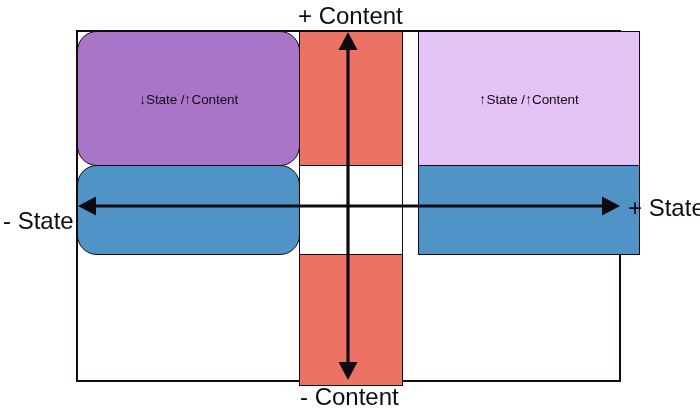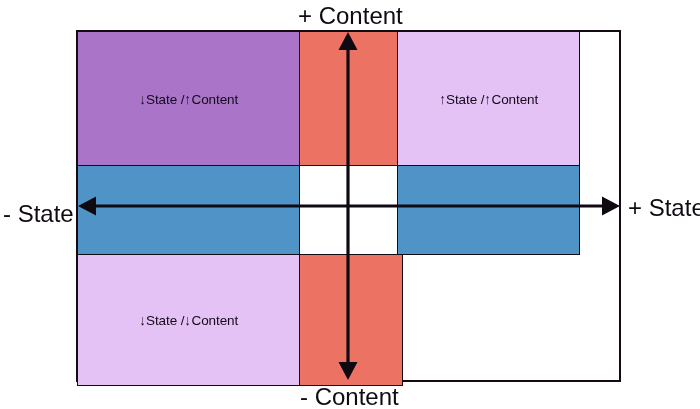--- a/index.html
+++ b/index.html
@@ -30,23 +30,23 @@
   .cell {
     position: absolute;
     box-sizing: border-box;
     border: 1.5px solid #140a14;
     display: flex;
     align-items: center;
     justify-content: center;
   }
 
   
-  .col-left   { left: -1px;   width: 223px; }
+  .col-left   { left: -1px;   width: 223px; border-radius: 20px; }
   .col-mid    { left: 221px;  width: 104px; }
-  .col-right  { left: 319px;  width: 183px; justify-content: center; }
+  .col-right  { left: 340px;  width: 222px; justify-content: center; }
 
   
   .row-top    { top: -1px;   height: 135px; }
   .row-mid    { top: 133px;  height: 90px;  }
   .row-bot    { top: 222px;  height: 132px; }
 
   .q-dark-purple  { background: #aa74c8; }
   .q-light-purple { background: #e4c2f5; }
   .band-blue      { background: #5093c6; }
   .band-salmon    { background: #ec7263; }
@@ -88,21 +88,21 @@
   
   .axis-label {
     position: absolute;
     font-size: 24px;
     color: #100a12;
     white-space: nowrap;
     font-family: "Liberation Sans", sans-serif;
   }
   #label-plus-content { left: 298px; top: 2px; }
   #label-minus-content { left: 300px; top: 383px; }
-  #label-minus-state { left: 3px; top: 200px; }
+  #label-minus-state { left: 3px; top: 207px; }
   #label-plus-state { left: 628px; top: 194px; }
 </style>
 </head>
 <body>
 
 <div id="matrix-frame">
 
   <div class="cell col-left row-top q-dark-purple">
     <span class="quad-label">
       <span class="ar">↓</span><span>State</span><span> /</span><span class="ar">↑</span><span>Content</span>
@@ -116,25 +116,20 @@
       <span class="ar">↑</span><span>State</span><span> /</span><span class="ar">↑</span><span>Content</span>
     </span>
   </div>
 
   <div class="cell col-left row-mid band-blue"></div>
 
   <div class="cell col-mid row-mid center-white"></div>
 
   <div class="cell col-right row-mid band-blue"></div>
 
-  <div class="cell col-left row-bot q-light-purple">
-    <span class="quad-label">
-      <span class="ar">↓</span><span>State</span><span> /</span><span class="ar">↓</span><span>Content</span>
-    </span>
-  </div>
 
   <div class="cell col-mid row-bot band-salmon"></div>
 
 </div>
 
 <div id="horizontal-axis-arrow">
   <svg class="axis-svg" width="542" height="4" viewBox="0 0 542 4">
     <line x1="14" y1="2" x2="528" y2="2" stroke="#0f0a12" stroke-width="3.2"></line>
     <polygon points="0,2 18,-7.5 18,11.5" fill="#0f0a12"></polygon>
     <polygon points="542,2 524,-7.5 524,11.5" fill="#0f0a12"></polygon>

